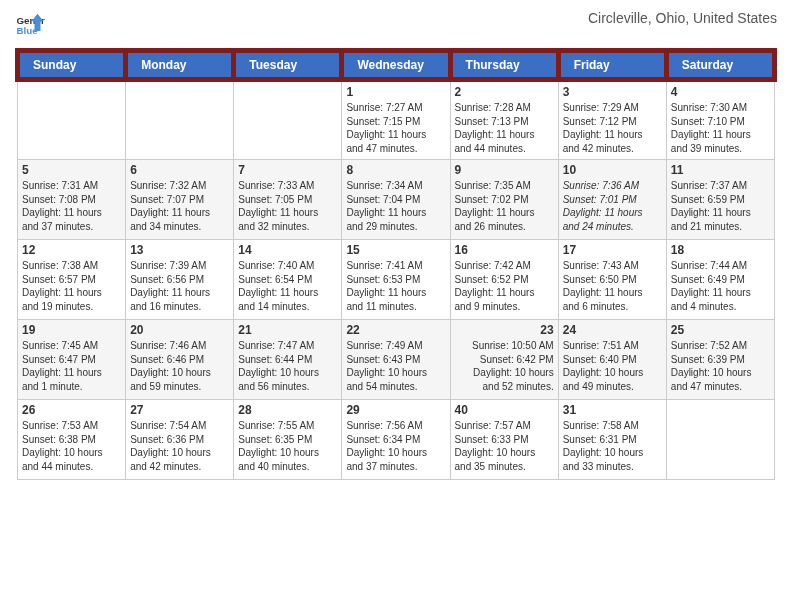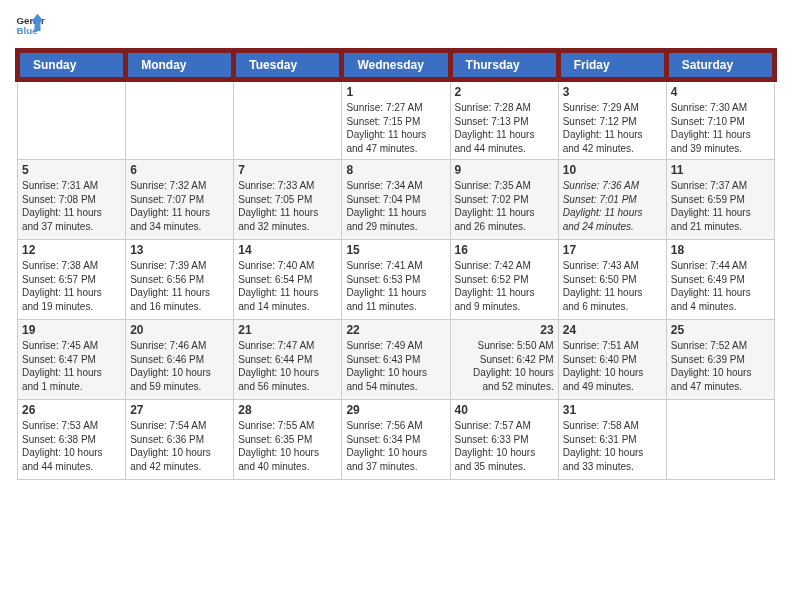--- a/index.html
+++ b/index.html
@@ -88,20 +88,21 @@
 <div class="page">
   <div class="header">
     <div class="logo">
       <svg class="logo-icon" viewBox="0 0 40 40">
         <text x="2" y="18" font-size="13" font-weight="bold" fill="#333">General</text>
         <text x="2" y="32" font-size="13" font-weight="bold" fill="#4a90d9">Blue</text>
         <polygon points="30,5 38,15 34,15 34,28 26,28 26,15 22,15" fill="#4a90d9"></polygon>
       </svg>
     </div>
     <div class="title-block">
+      <div class="location">Circleville, Ohio, United States</div>
     </div>
   </div>
 
   <table class="calendar">
     <thead>
       <tr>
         <th>Sunday</th>
         <th>Monday</th>
         <th>Tuesday</th>
         <th>Wednesday</th>
@@ -270,21 +271,21 @@
           </td>
           <td style="background: rgb(245, 245, 245);">
             <div class="day-number">22</div>
             <div class="day-info" style="white-space: pre-line;">Sunrise: 7:49 AM
 Sunset: 6:43 PM
 Daylight: 10 hours
 and 54 minutes.</div>
           </td>
           <td style="background: rgb(245, 245, 245); text-align: right;">
             <div class="day-number">23</div>
-            <div class="day-info" style="white-space: pre-line;">Sunrise: 5:50 AM
+            <div class="day-info" style="white-space: pre-line;">Sunrise: 10:50 AM
 Sunset: 6:42 PM
 Daylight: 10 hours
 and 52 minutes.</div>
           </td>
           <td style="background: rgb(245, 245, 245);">
             <div class="day-number">24</div>
             <div class="day-info" style="white-space: pre-line;">Sunrise: 7:51 AM
 Sunset: 6:40 PM
 Daylight: 10 hours
 and 49 minutes.</div>

